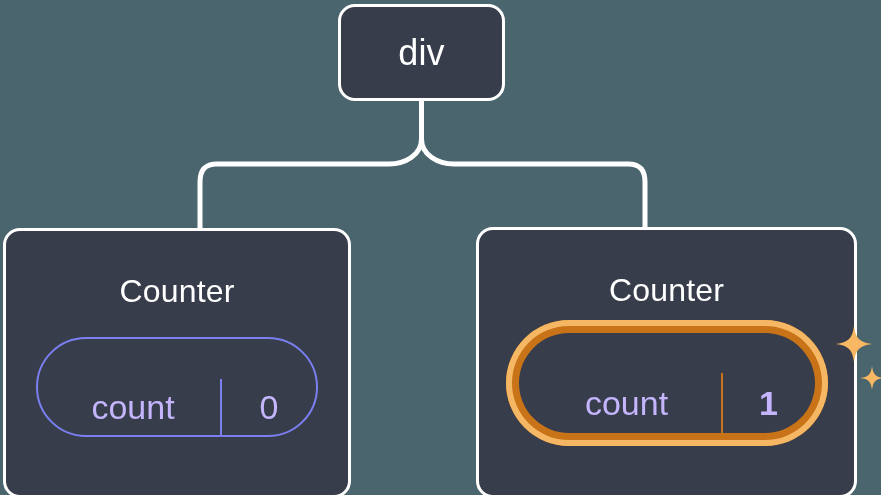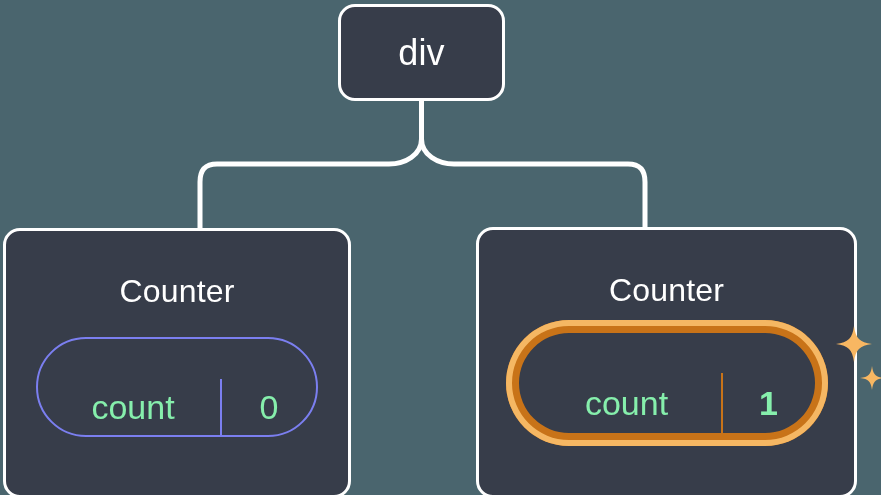--- a/index.html
+++ b/index.html
@@ -93,21 +93,21 @@
     align-items: stretch;
     height: 100px;
     border: 2px solid #7b7ff0;
     border-radius: 50px;
     background: transparent;
   }
   .pill .cell {
     display: flex;
     align-items: center;
     justify-content: center;
-    color: #86efac;
+    color: #c4b5fd;
     font-size: 34px;
     line-height: 1;
     white-space: nowrap;
     margin-top: 40px;
   }
   .pill .cell-key {
     width: 174px;
     padding-left: 8px;
   }
   .pill .cell-val {

